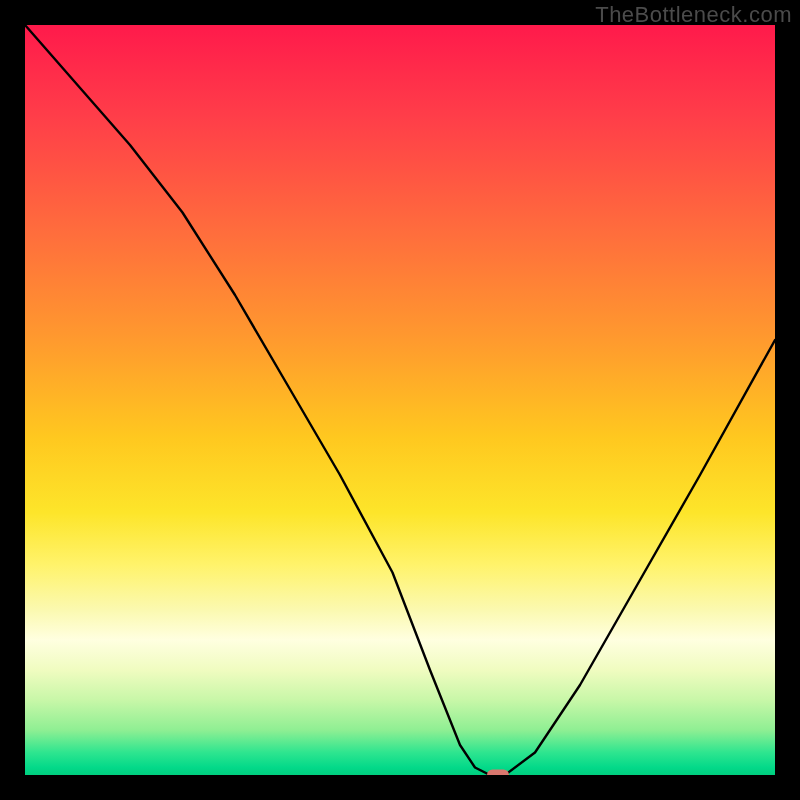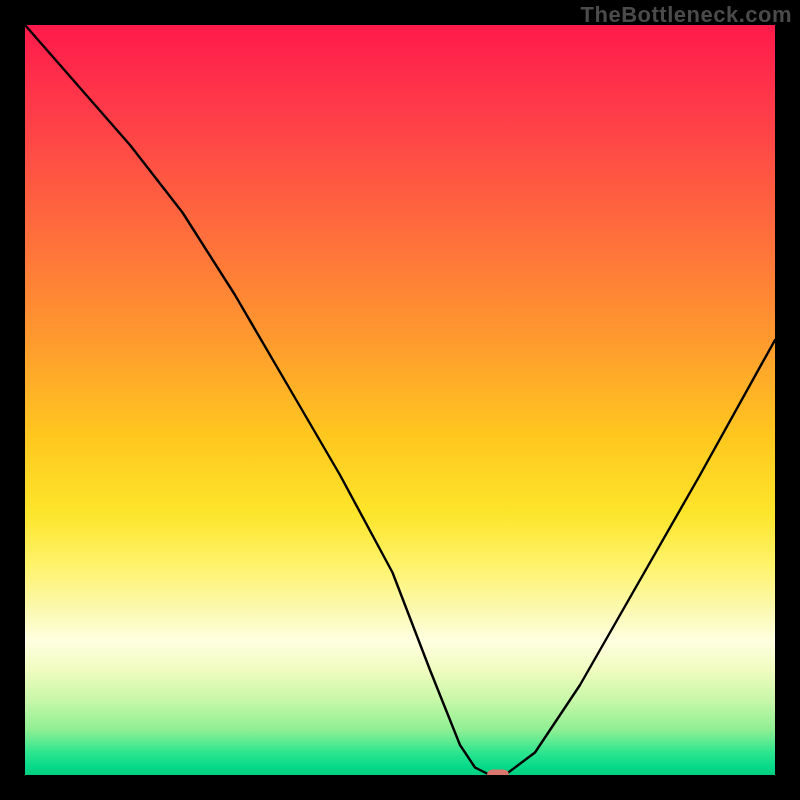--- a/index.html
+++ b/index.html
@@ -15,21 +15,21 @@
     width: 800px;
     height: 800px;
     background: #000;
   }
   .watermark {
     position: absolute;
     top: 2px;
     right: 8px;
     color: #4b4b4b;
     font-size: 22px;
-    font-weight: 700;
+    font-weight: 400;
     letter-spacing: 0.5px;
     z-index: 50;
   }
   .plot-area {
     position: absolute;
     left: 25px;
     top: 25px;
     width: 750px;
     height: 750px;
     overflow: hidden;

